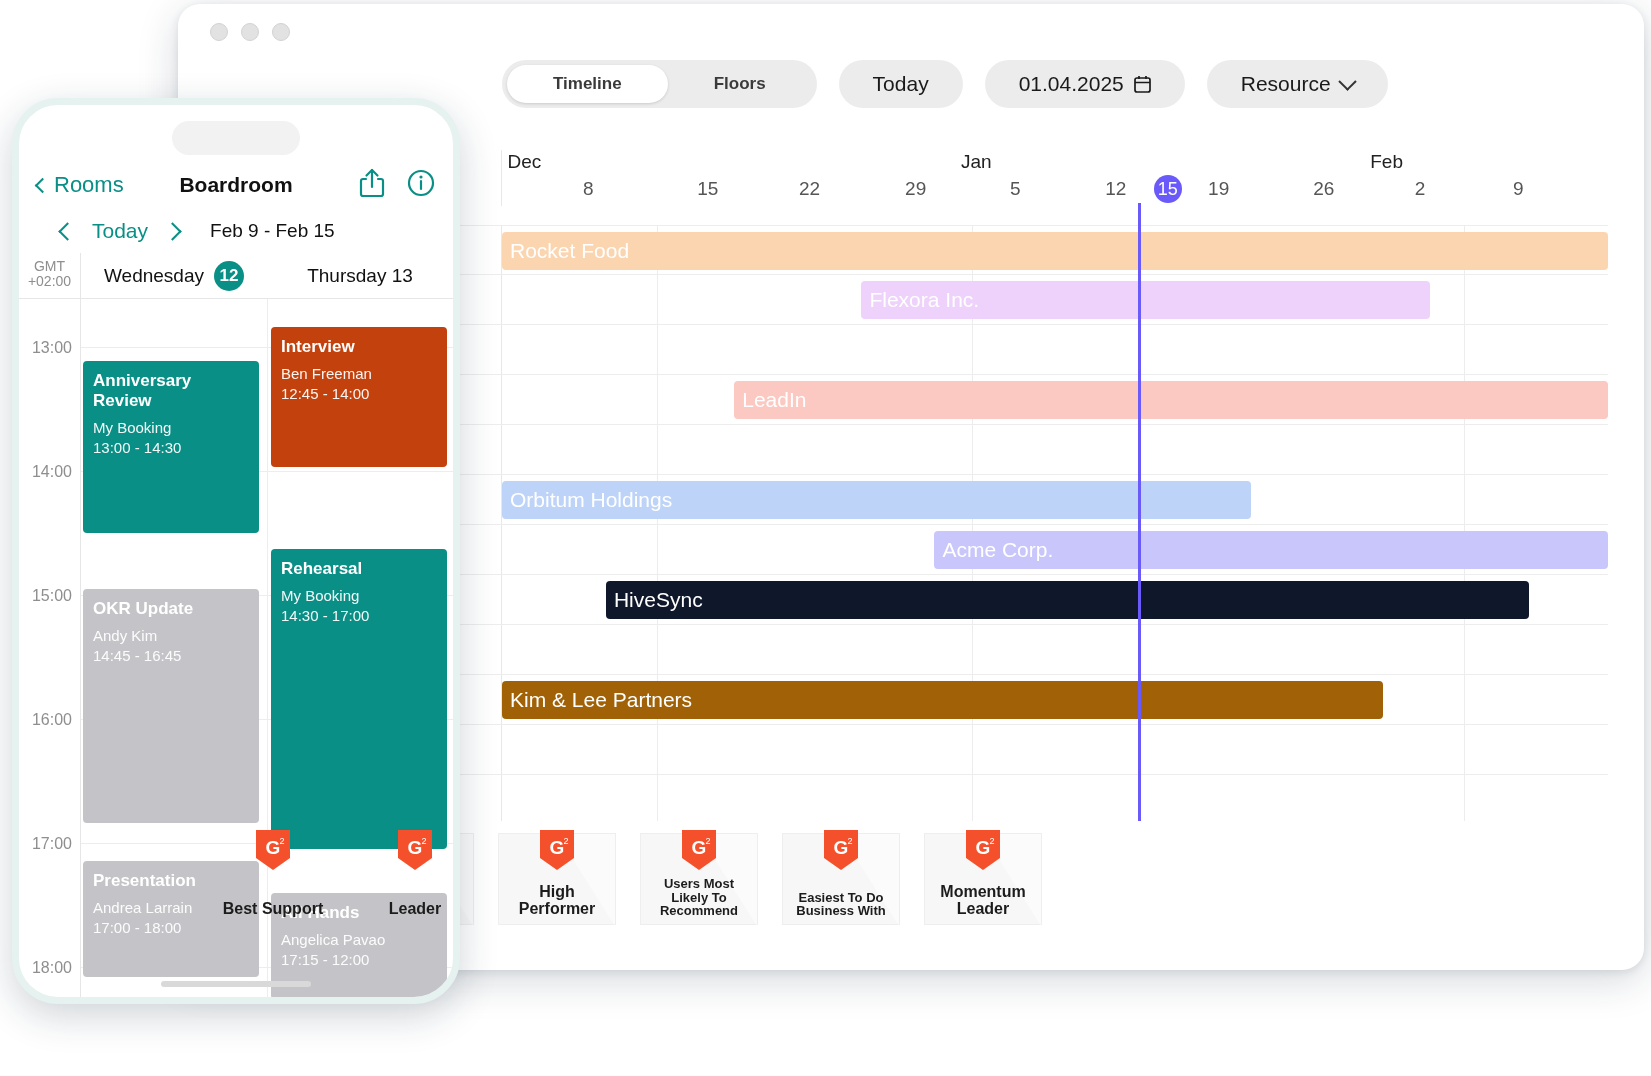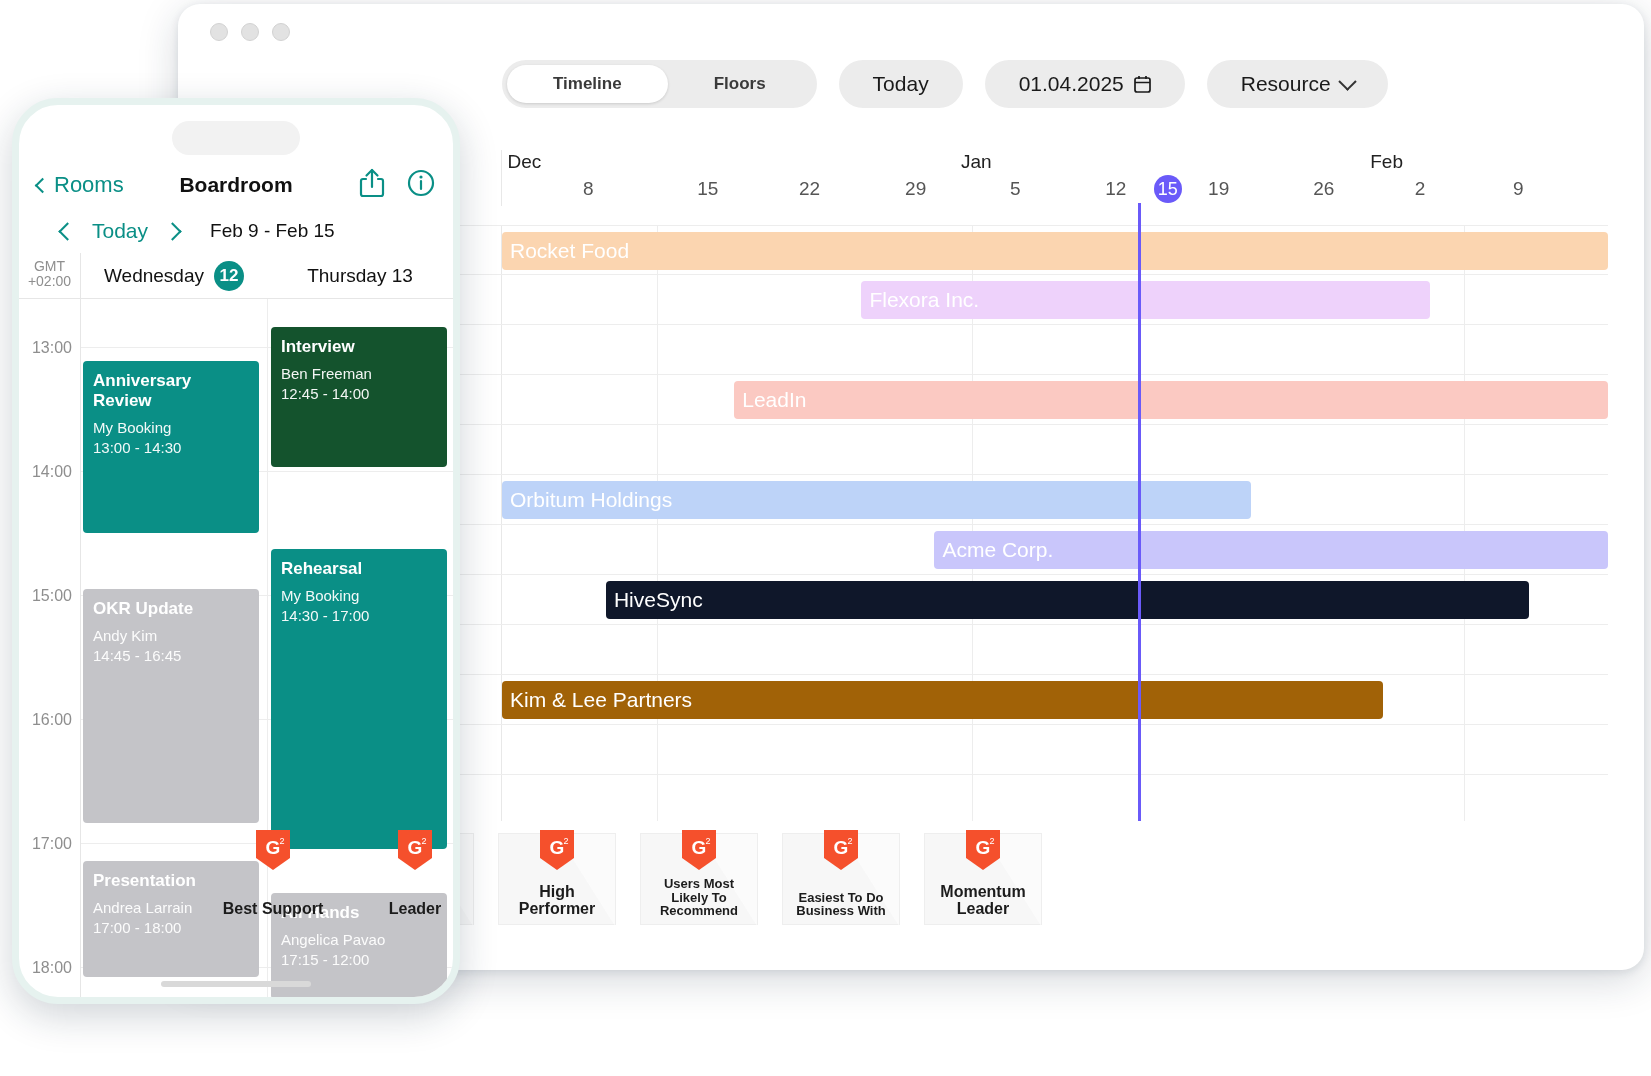--- a/index.html
+++ b/index.html
@@ -489,21 +489,21 @@
           <div class="ph-hline" style="top: 296px;"></div>
           <div class="ph-hline" style="top: 420px;"></div>
           <div class="ph-hline" style="top: 544px;"></div>
           <div class="ph-hline" style="top: 668px;"></div>
           <div class="ph-vline" style="left: 50%;"></div>
           <div class="ph-ev" style="background: rgb(10, 143, 134); top: 62px; height: 172px; left: 2px; width: calc(50% - 10px);">
             <div class="t">Anniversary Review</div>
             <div class="s">My Booking</div>
             <div class="s">13:00 - 14:30</div>
           </div>
-          <div class="ph-ev" style="background: #14532d; top: 28px; height: 140px; left: calc(50% + 4px); width: calc(50% - 10px);">
+          <div class="ph-ev" style="background: #c2410c; top: 28px; height: 140px; left: calc(50% + 4px); width: calc(50% - 10px);">
             <div class="t">Interview</div>
             <div class="s">Ben Freeman</div>
             <div class="s">12:45 - 14:00</div>
           </div>
           <div class="ph-ev" style="background: rgb(196, 196, 200); top: 290px; height: 234px; left: 2px; width: calc(50% - 10px);">
             <div class="t">OKR Update</div>
             <div class="s">Andy Kim</div>
             <div class="s">14:45 - 16:45</div>
           </div>
           <div class="ph-ev" style="background: rgb(10, 143, 134); top: 250px; height: 300px; left: calc(50% + 4px); width: calc(50% - 10px);">

